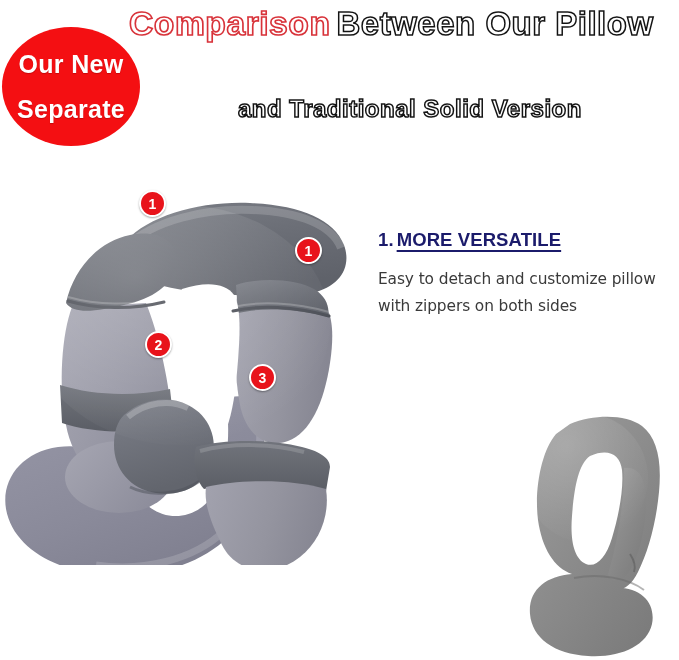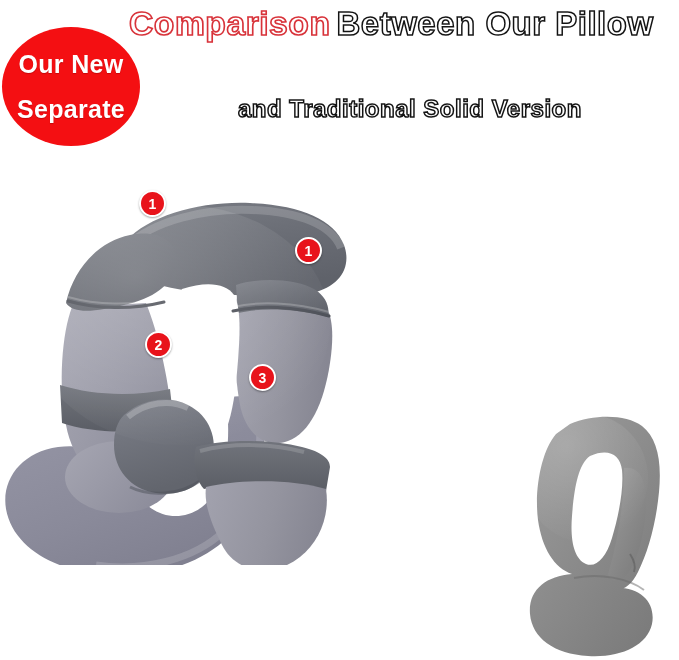--- a/index.html
+++ b/index.html
@@ -273,16 +273,23 @@
   <div class="badge">
     <span>Our New</span>
     <span>Separate</span>
   </div>
 
   <div class="marker" style="left:139px;top:190px;">1</div>
   <div class="marker" style="left:295px;top:237px;">1</div>
   <div class="marker" style="left:145px;top:331px;">2</div>
   <div class="marker" style="left:249px;top:364px;">3</div>
 
+  <div class="feat" id="feat1">
+    <div class="feat-head">
+      <span class="num">1.</span><span class="ttl">MORE VERSATILE</span>
+    </div>
+    <div class="feat-body">Easy to detach and customize pillow
+with zippers on both sides</div>
+  </div>
 
 
 
 </div>
 
 </body></html>

